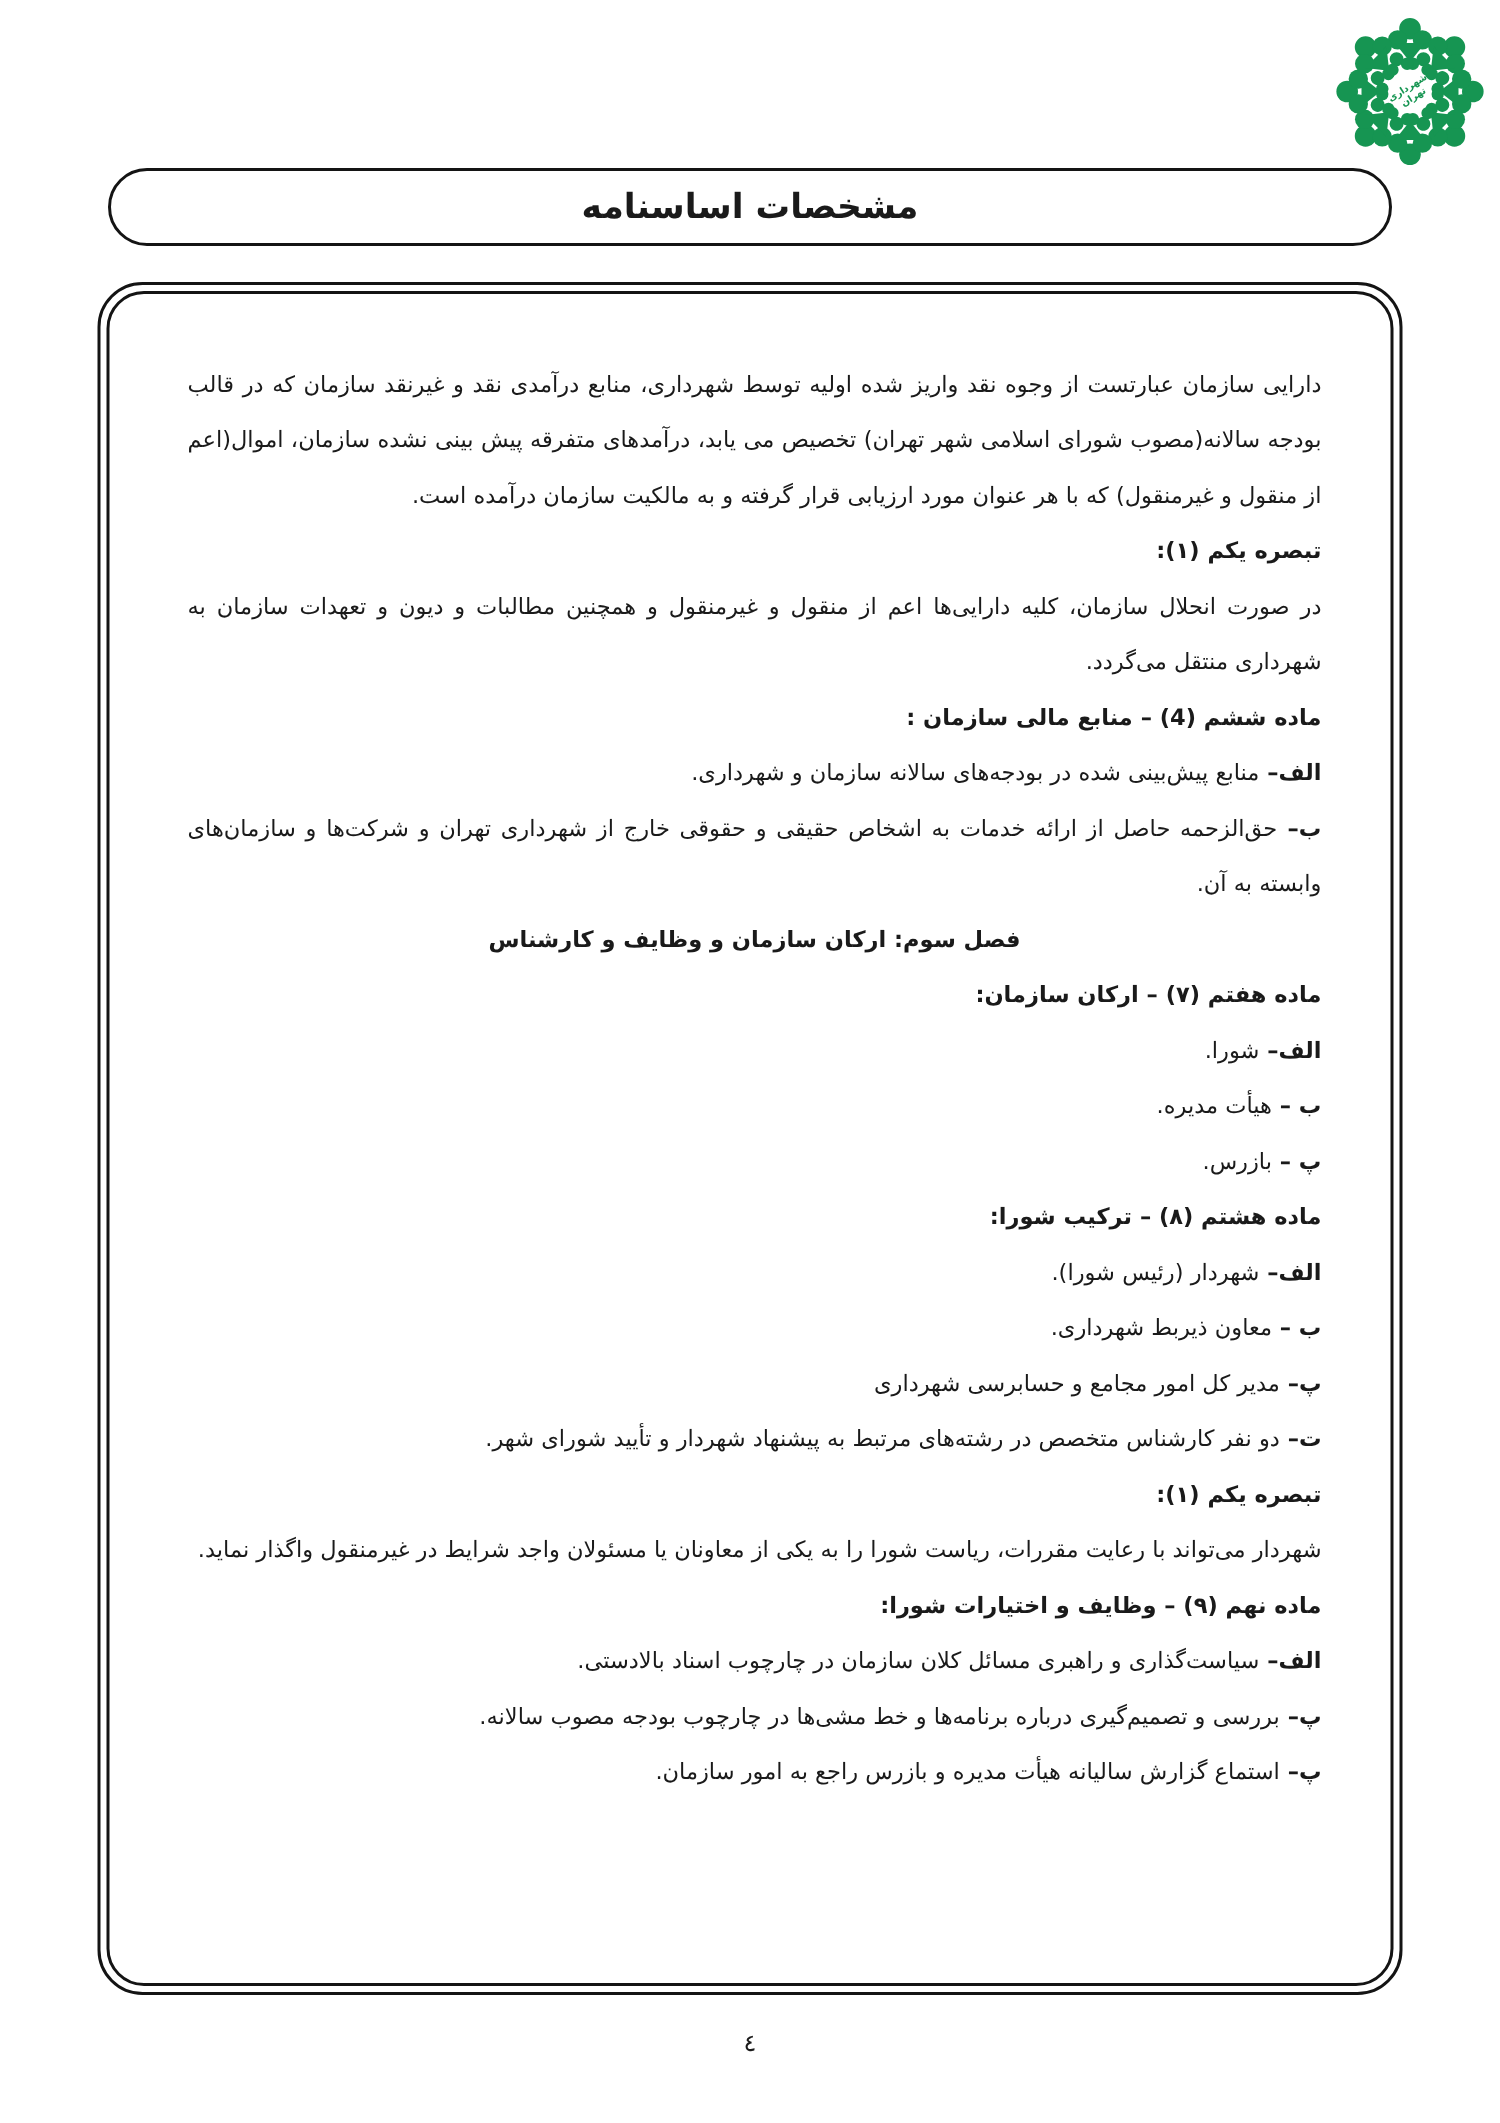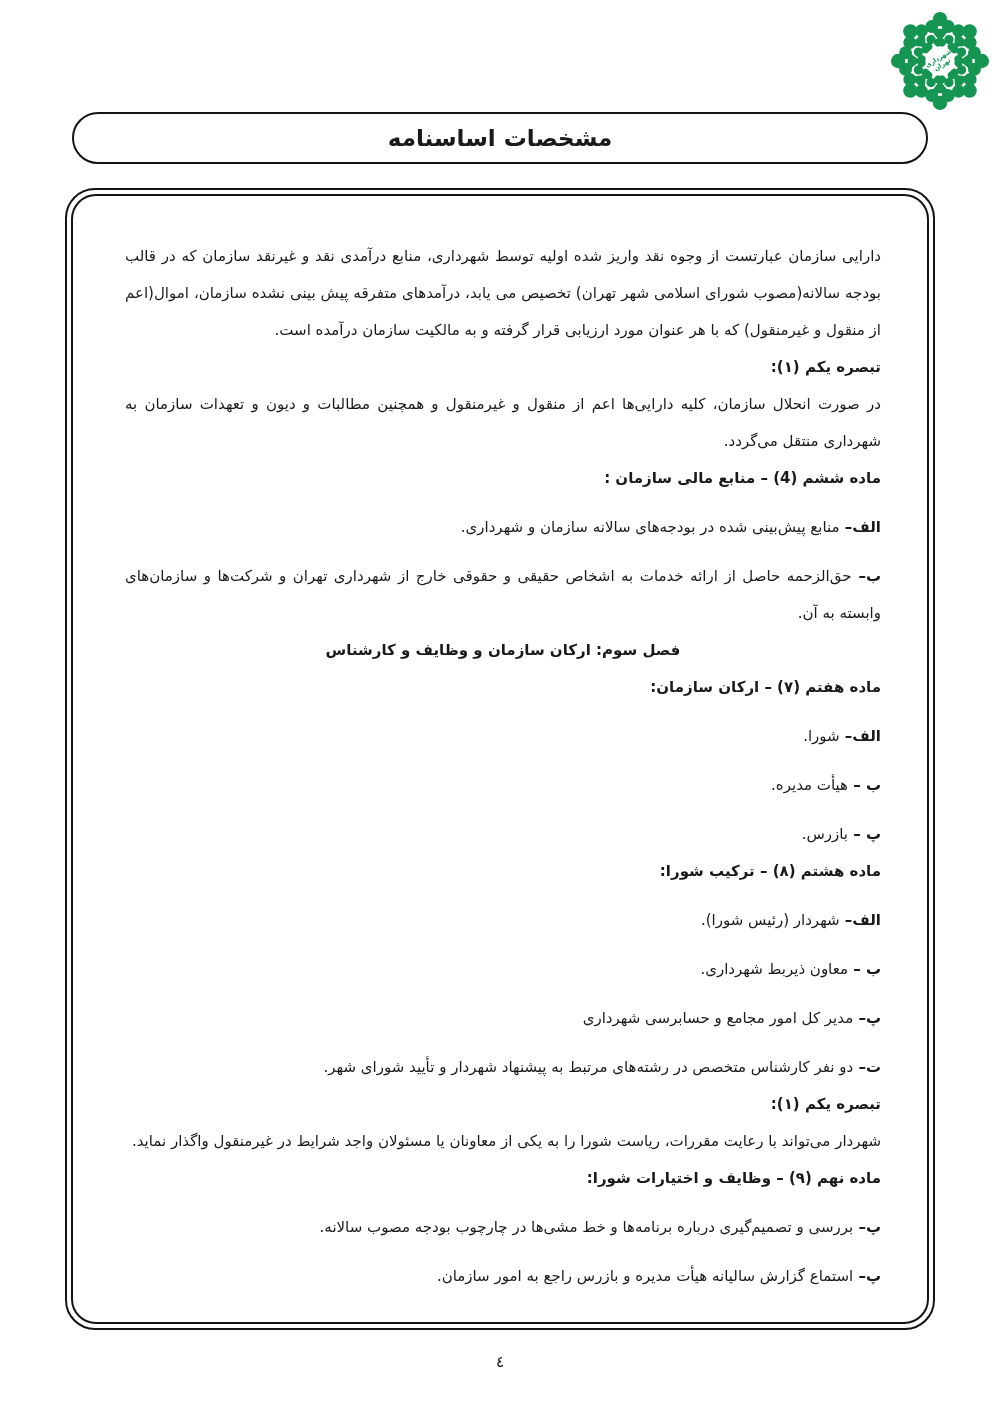--- a/index.html
+++ b/index.html
@@ -49,21 +49,21 @@
   
   .document-content{
     direction:rtl;
     padding:42px 46px 0 52px;
     font-size:15px;
     line-height:37px;
     text-align:right;
   }
   .block{margin:0;}
   .block.paragraph{text-align:justify;}
-  .block.item{text-align:justify;margin-top:12px;}
+  .block.item{text-align:justify;}
   .block.heading{font-weight:bold;text-align:right;}
   .block.chapter{font-weight:bold;text-align:center;}
   .block .prefix{font-weight:bold;}
   
   .page-number{
     position:absolute; top:1352px; left:0;
     width:100%; text-align:center;
     font-size:16px; direction:rtl;
   }
 </style>
@@ -189,20 +189,21 @@
           <div class="block item"><span class="prefix">ب – </span>هیأت مدیره.</div>
           <div class="block item"><span class="prefix">پ – </span>بازرس.</div>
           <div class="block heading">ماده هشتم (۸) – ترکیب شورا:</div>
           <div class="block item"><span class="prefix">الف– </span>شهردار (رئیس شورا).</div>
           <div class="block item"><span class="prefix">ب – </span>معاون ذیربط شهرداری.</div>
           <div class="block item"><span class="prefix">پ– </span>مدیر کل امور مجامع و حسابرسی شهرداری</div>
           <div class="block item"><span class="prefix">ت– </span>دو نفر کارشناس متخصص در رشته‌های مرتبط به پیشنهاد شهردار و تأیید شورای شهر.</div>
           <div class="block heading">تبصره یکم (۱):</div>
           <div class="block paragraph">شهردار می‌تواند با رعایت مقررات، ریاست شورا را به یکی از معاونان یا مسئولان واجد شرایط در غیرمنقول واگذار نماید.</div>
           <div class="block heading">ماده نهم (۹) – وظایف و اختیارات شورا:</div>
+          <div class="block item"><span class="prefix">الف– </span>سیاست‌گذاری و راهبری مسائل کلان سازمان در چارچوب اسناد بالادستی.</div>
           <div class="block item"><span class="prefix">پ– </span>بررسی و تصمیم‌گیری درباره برنامه‌ها و خط مشی‌ها در چارچوب بودجه مصوب سالانه.</div>
           <div class="block item"><span class="prefix">پ– </span>استماع گزارش سالیانه هیأت مدیره و بازرس راجع به امور سازمان.</div>
         </div>
     </div>
   </div>
 
   <div class="page-number">٤</div>
 
 </div>
 

